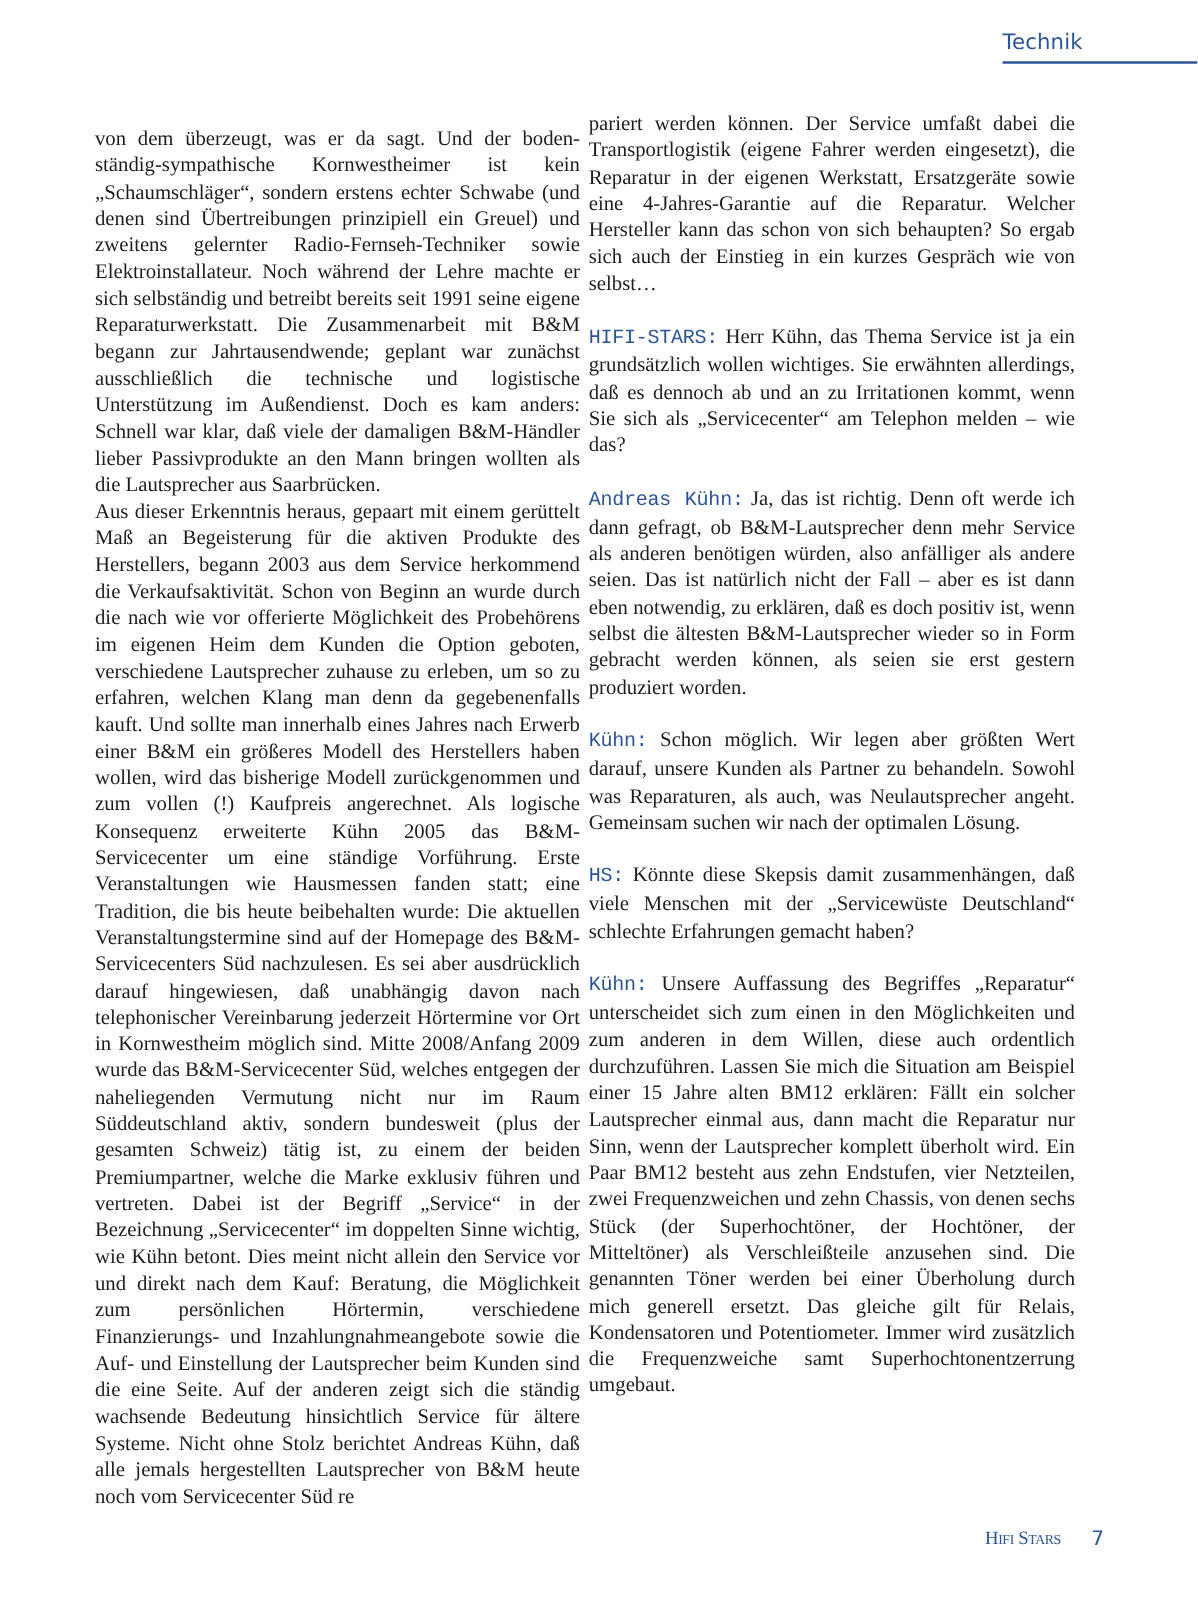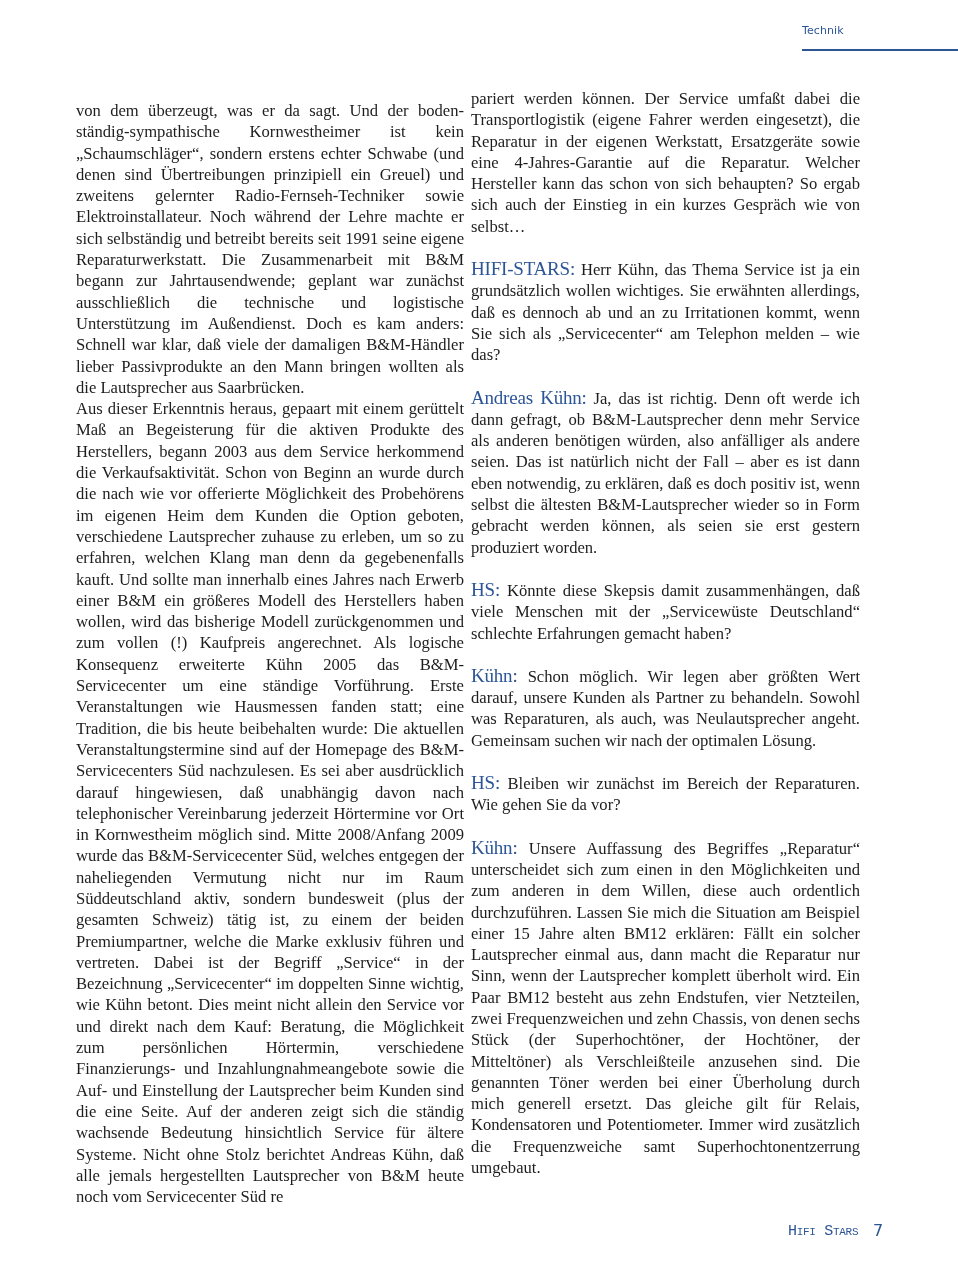--- a/index.html
+++ b/index.html
@@ -1,42 +1,42 @@
 <!DOCTYPE html>
 <html><head>
   <meta charset="utf-8">
   <style>
     html, body { margin: 0; padding: 0; background: #ffffff; }
     body { width: 958px; height: 1280px; position: relative; overflow: hidden; }
     .header-label {
       position: absolute; left: 802px; top: 24px;
-      font-family: "DejaVu Sans", sans-serif; font-size: 11px; color: #2c5596;
+      font-family: "DejaVu Sans", sans-serif; font-size: 17px; color: #2c5596;
       letter-spacing: 0.1px;
     }
     .header-rule {
       position: absolute; left: 802px; top: 49px; width: 156px; height: 2px;
       background: #2c5596;
     }
     .column {
       position: absolute; top: 88px;
       font-family: "Liberation Serif", "DejaVu Serif", serif;
       font-size: 16.6px; line-height: 21.3px; color: #1d1d1d;
       text-align: justify; hyphens: manual;
     }
     .col-left { left: 76px; width: 388px; margin-top: 12px; }
     .col-right { left: 471px; width: 389px; }
     .column p { margin: 0; }
     .column p.gap { margin-top: 21px; }
     .speaker {
-      font-family: Liberation Serif, serif; font-size: 19px;
+      font-family: Liberation Mono, monospace; font-size: 16px;
       color: #2c5596; letter-spacing: -0.2px;
     }
     .footer-mag {
       position: absolute; left: 788px; top: 1223px;
-      font-family: Liberation Mono, monospace; font-size: 15px; color: #2c5596;
+      font-family: Liberation Serif, serif; font-size: 15px; color: #2c5596;
       font-variant: small-caps; letter-spacing: -0.3px;
     }
     .footer-page {
       position: absolute; left: 873px; top: 1221px;
       font-family: "DejaVu Sans", sans-serif; font-size: 16px; color: #2c5596;
     }
   </style>
 </head>
 <body>
 
@@ -50,25 +50,24 @@
   <p>Aus dieser Erkenntnis heraus, gepaart mit einem ge­rüttelt Maß an Begeisterung für die aktiven Produkte des Herstellers, begann 2003 aus dem Service herkom­mend die Verkaufsaktivität. Schon von Beginn an wur­de durch die nach wie vor offerierte Möglichkeit des Probehörens im eigenen Heim dem Kunden die Opti­on geboten, verschiedene Lautsprecher zuhause zu erleben, um so zu erfahren, welchen Klang man denn da gegebenenfalls kauft. Und sollte man innerhalb ei­nes Jahres nach Erwerb einer B&amp;M ein größeres Modell des Herstellers haben wollen, wird das bisherige Modell zurückgenommen und zum vollen (!) Kaufpreis ange­rechnet. Als logische Konsequenz erweiterte Kühn 2005 das B&amp;M-Servicecenter um eine ständige Vorführung. Erste Veranstaltungen wie Hausmessen fanden statt; eine Tradition, die bis heute beibehalten wurde: Die aktuellen Veranstaltungstermine sind auf der Home­page des B&amp;M-Servicecenters Süd nachzulesen. Es sei aber ausdrücklich darauf hingewiesen, daß unabhän­gig davon nach telephonischer Vereinbarung jederzeit Hörtermine vor Ort in Kornwestheim möglich sind. Mitte 2008/Anfang 2009 wurde das B&amp;M-Servicecen­ter Süd, welches entgegen der naheliegenden Vermutung nicht nur im Raum Süddeutschland aktiv, sondern bundesweit (plus der gesamten Schweiz) tätig ist, zu einem der beiden Premiumpartner, welche die Marke exklusiv führen und vertreten. Dabei ist der Begriff „Service“ in der Bezeichnung „Servicecenter“ im dop­pelten Sinne wichtig, wie Kühn betont. Dies meint nicht allein den Service vor und direkt nach dem Kauf: Be­ratung, die Möglichkeit zum persönlichen Hörtermin, verschiedene Finanzierungs- und Inzahlungnahmean­gebote sowie die Auf- und Einstellung der Lautsprecher beim Kunden sind die eine Seite. Auf der anderen zeigt sich die ständig wachsende Bedeutung hinsichtlich Service für ältere Systeme. Nicht ohne Stolz berichtet Andreas Kühn, daß alle jemals hergestellten Lautspre­cher von B&amp;M heute noch vom Servicecenter Süd re­</p>
 </div>
 
 <div class="column col-right">
   <p>pariert werden können. Der Service umfaßt dabei die Transportlogistik (eigene Fahrer werden eingesetzt), die Reparatur in der eigenen Werkstatt, Ersatzgeräte sowie eine 4-Jahres-Garantie auf die Reparatur. Welcher Hersteller kann das schon von sich behaupten? So ergab sich auch der Einstieg in ein kurzes Gespräch wie von selbst…</p>
 
   <p class="gap"><span class="speaker">HIFI-STARS:</span><span> Herr Kühn, das Thema Service ist ja ein grundsätzlich wollen wichtiges. Sie erwähnten aller­dings, daß es dennoch ab und an zu Irritationen kommt, wenn Sie sich als „Servicecenter“ am Telephon melden – wie das?</span></p>
 
   <p class="gap"><span class="speaker">Andreas Kühn:</span><span> Ja, das ist richtig. Denn oft werde ich dann gefragt, ob B&amp;M-Lautsprecher denn mehr Service als anderen benötigen würden, also anfälliger als an­dere seien. Das ist natürlich nicht der Fall – aber es ist dann eben notwendig, zu erklären, daß es doch positiv ist, wenn selbst die ältesten B&amp;M-Lautsprecher wieder so in Form gebracht werden können, als seien sie erst gestern produziert worden.</span></p>
 
+  <p class="gap"><span class="speaker">Kühn:</span><span> Schon möglich. Wir legen aber größten Wert darauf, unsere Kunden als Partner zu behandeln. Sowohl was Reparaturen, als auch, was Neulautsprecher angeht. Gemeinsam suchen wir nach der optimalen Lösung.</span></p>
+
   <p class="gap"><span class="speaker">HS:</span><span> Könnte diese Skepsis damit zusammenhängen, daß viele Menschen mit der „Servicewüste Deutschland“ schlechte Erfahrungen gemacht haben?</span></p>
 
-  <p class="gap"><span class="speaker">Kühn:</span><span> Schon möglich. Wir legen aber größten Wert darauf, unsere Kunden als Partner zu behandeln. Sowohl was Reparaturen, als auch, was Neulautsprecher angeht. Gemeinsam suchen wir nach der optimalen Lösung.</span></p>
-
-  <p class="gap"><span class="speaker">HS:</span><span> Bleiben wir zunächst im Bereich der Reparaturen. Wie gehen Sie da vor?</span></p>
 
   <p class="gap"><span class="speaker">Kühn:</span><span> Unsere Auffassung des Begriffes „Reparatur“ unterscheidet sich zum einen in den Möglichkeiten und zum anderen in dem Willen, diese auch ordentlich durchzuführen. Lassen Sie mich die Situation am Bei­spiel einer 15 Jahre alten BM12 erklären: Fällt ein sol­cher Lautsprecher einmal aus, dann macht die Repa­ratur nur Sinn, wenn der Lautsprecher komplett überholt wird. Ein Paar BM12 besteht aus zehn End­stufen, vier Netzteilen, zwei Frequenzweichen und zehn Chassis, von denen sechs Stück (der Superhochtöner, der Hochtöner, der Mitteltöner) als Verschleißteile an­zusehen sind. Die genannten Töner werden bei einer Überholung durch mich generell ersetzt. Das gleiche gilt für Relais, Kondensatoren und Potentiometer. Im­mer wird zusätzlich die Frequenzweiche samt Super­hochtonentzerrung umgebaut.</span></p>
 </div>
 
 <div>
   <div class="footer-mag">Hifi Stars</div>
   <div class="footer-page">7</div>
 </div>
 
 </body></html>

